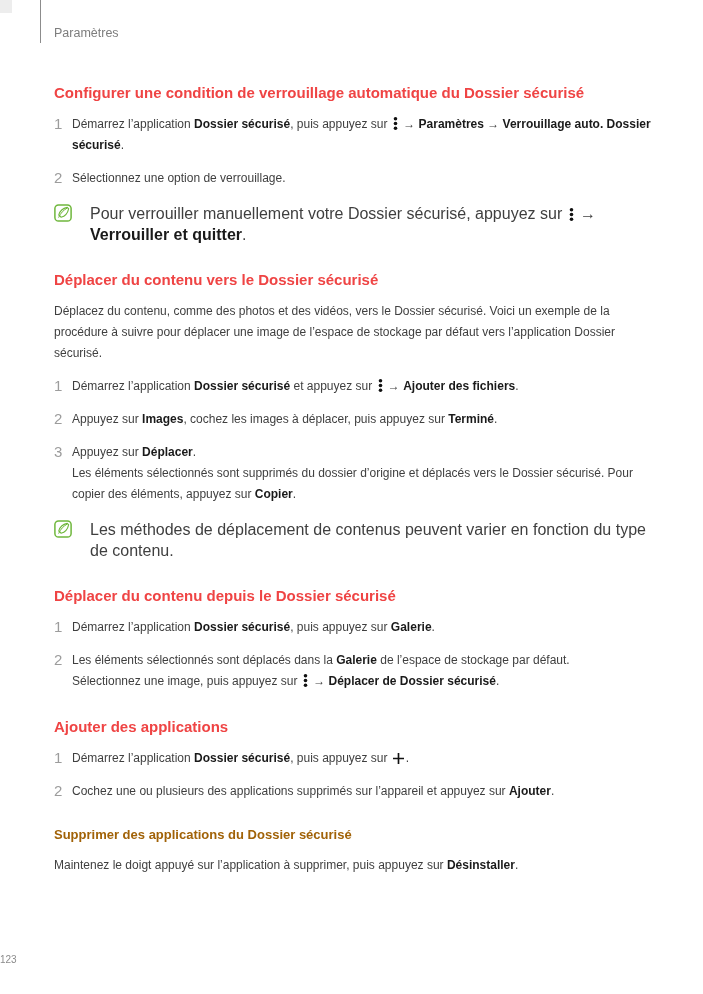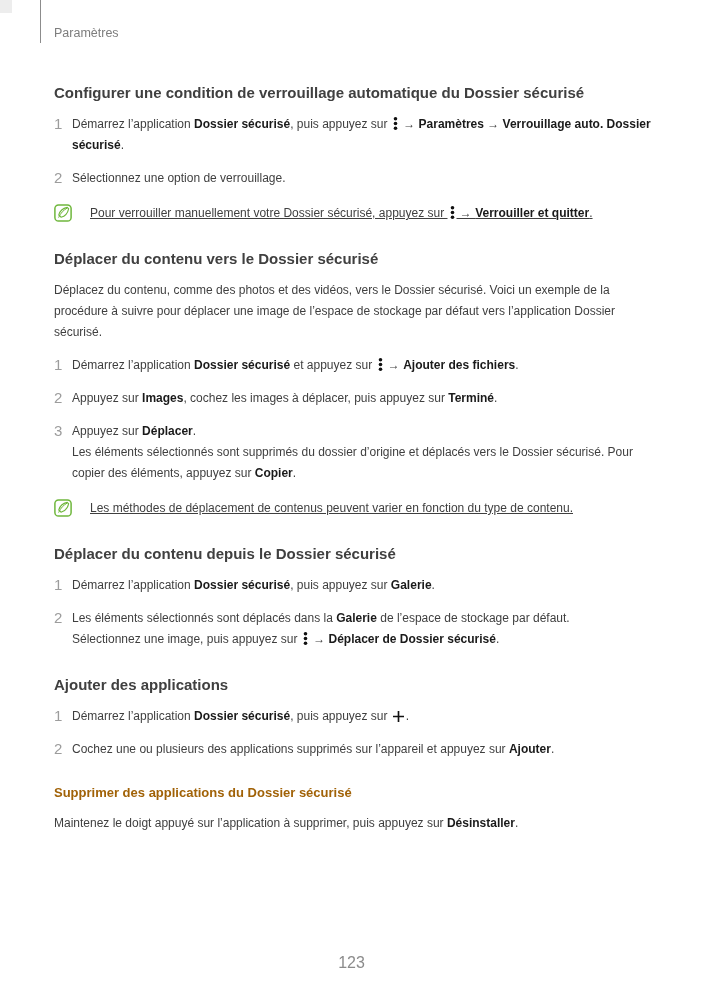--- a/index.html
+++ b/index.html
@@ -5,34 +5,34 @@
   html,body{margin:0;padding:0;}
   body{
     width:703px;height:994px;position:relative;background:#ffffff;
     font-family:"Liberation Sans","DejaVu Sans",sans-serif;
     color:#3f3f3f;-webkit-font-smoothing:antialiased;overflow:hidden;
   }
   .corner{position:absolute;left:0;top:0;width:12px;height:13px;background:#ededed;}
   .rule{position:absolute;left:40px;top:0;width:1px;height:43px;background:#8c8c8c;}
   .breadcrumb{position:absolute;left:54px;top:26px;font-size:12.5px;color:#7d7d7d;}
   .content{position:absolute;left:0;top:0;box-sizing:border-box;width:703px;padding:84px 52px 0 54px;}
-  h1.sec{font-size:15px;font-weight:bold;color:#404040;margin:26px 0 0 0;line-height:18px;letter-spacing:0;}
+  h1.sec{font-size:15px;font-weight:bold;color:#ef4444;margin:26px 0 0 0;line-height:18px;letter-spacing:0;}
   h1.sec.first{margin-top:0;}
   h2.graysub{font-size:13px;font-weight:bold;color:#a16207;margin:24px 0 0 0;line-height:17px;}
   .intro{font-size:12px;line-height:21px;margin:12px 0 0 0;}
   .step{display:flex;margin-top:12px;align-items:flex-start;}
   .step .num{flex:0 0 18px;font-size:15px;line-height:20px;color:#9c9c9c;}
   .step .stext{flex:1;font-size:12px;line-height:21px;}
   .note{display:flex;margin-top:14px;align-items:flex-start;}
   .note .note-icon{flex:0 0 18px;margin-right:18px;margin-top:1px;line-height:0;}
-  .note .stext{flex:1;font-size:12px;line-height:21px;text-decoration:underline;}
+  .note .stext{flex:1;font-size:16px;line-height:21px;}
   .b{font-weight:bold;color:#1a1a1a;}
   .ic{display:inline-block;line-height:0;margin:0 2px;}
   .ic svg{vertical-align:-2px;}
-  .footer-page{position:absolute;left:0;right:0;top:954px;text-align:center;font-size:16px;color:#8b8b8b;}
+  .footer-page{position:absolute;left:0;right:0;top:954px;font-size:10px;color:#8b8b8b;}
 </style>
 </head>
 <body>
 
 <div class="corner"></div>
 <div class="rule"></div>
 <div class="breadcrumb">Paramètres</div>
 
 <main class="content">
 

